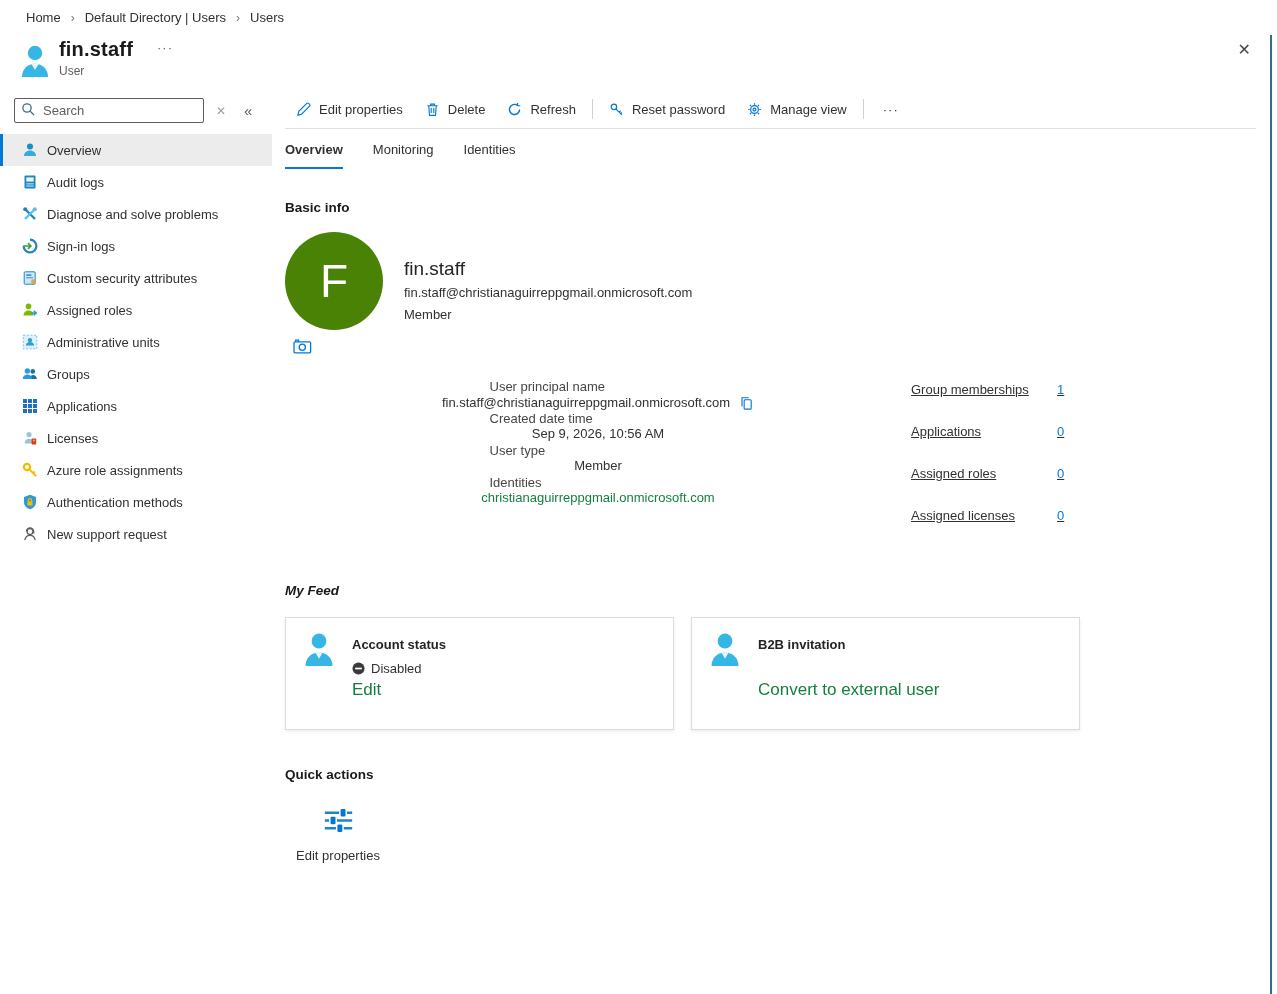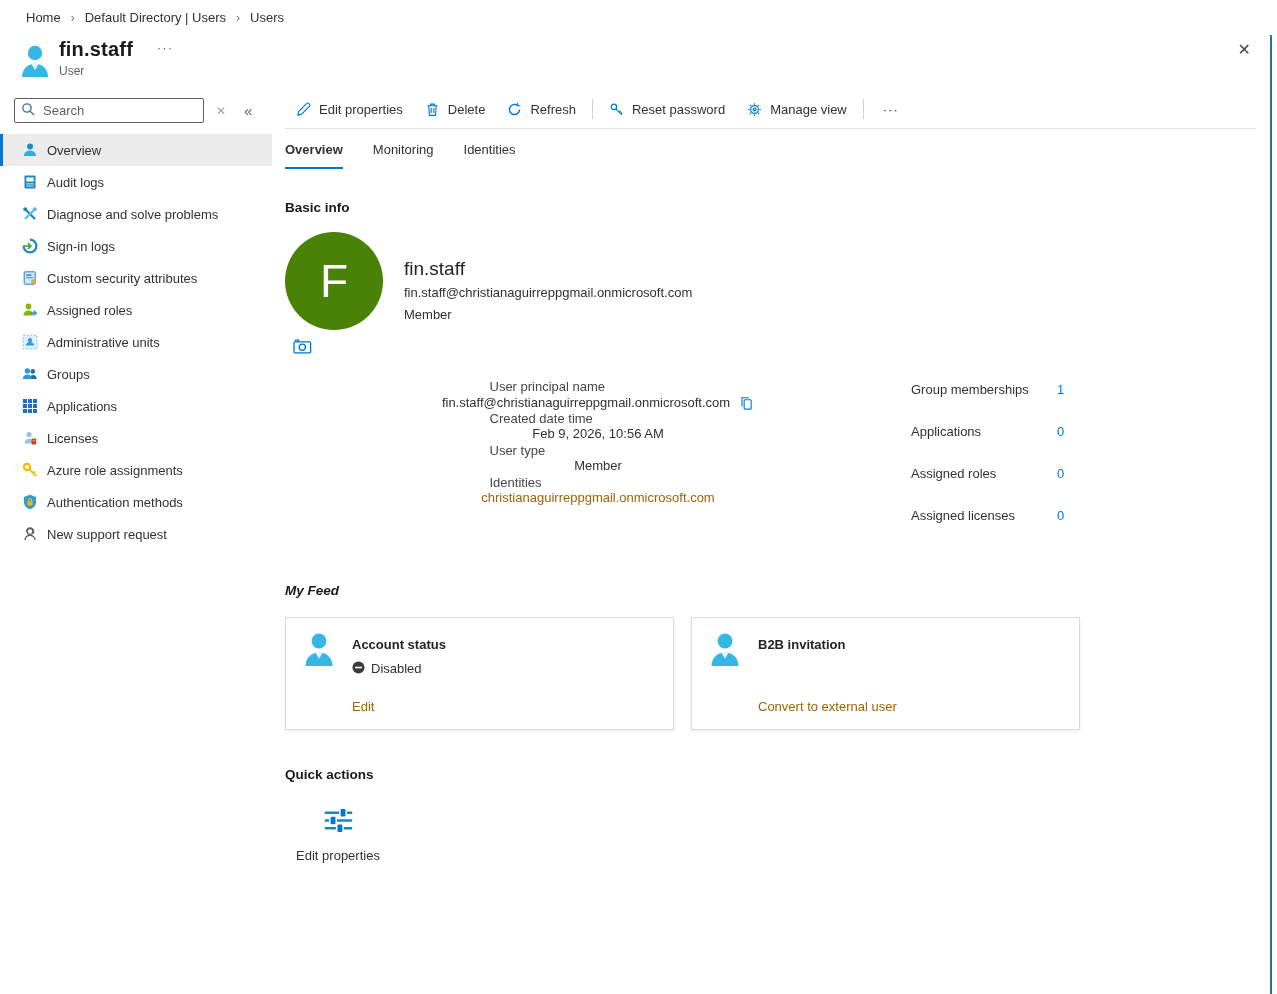--- a/index.html
+++ b/index.html
@@ -60,33 +60,33 @@
   .profile-email { font-size:13px; color:#323130; margin-top:5px; }
   .profile-membership { font-size:13px; color:#323130; margin-top:7px; }
   .camera-btn { margin-top:9px; margin-left:8px; cursor:pointer; width:20px; }
 
   .info-row { display:flex; margin-top:25px; }
   .fields { width:626px; }
   .field-row { display:flex; height:32px; align-items:center; font-size:13px;flex-direction:column; }
   .field-label { width:217px; color:#484644; flex:none; }
   .field-value { display:flex; align-items:center; gap:9px; color:#323130; }
   .copy-icon { cursor:pointer; margin-top:2px; }
-  .link { color:#a16207; cursor:pointer; text-decoration:none; }
-  .stats { padding-top:3px; }
+  .link { color:#15803d; cursor:pointer; text-decoration:none; }
+  .stats { padding-top:3px;text-decoration:underline; }
   .stat-row { display:flex; height:42px; font-size:13px; align-items:flex-start; }
   .stat-label { width:146px; color:#323130; flex:none; }
   .stat-value { color:#0078d4; cursor:pointer; }
 
   .feed-heading { margin-top:33px;font-style:italic; }
   .cards { display:flex; gap:17px; margin-top:19px; }
   .card { width:389px; height:113px; background:#fff; border:1px solid #dcdcdc; box-shadow:0 1.6px 3.6px rgba(0,0,0,.07); position:relative; }
   .card-icon { position:absolute; left:15px; top:13px; }
   .card-title { position:absolute; left:66px; top:19px; font-size:13px; font-weight:bold; color:#252423; }
-  .card-status { position:absolute; left:66px; top:43px; display:flex; align-items:flex-start; gap:6px; font-size:13px; }
-  .card-action { position:absolute; left:66px; bottom:15px; font-size:13px; }
+  .card-status { position:absolute; left:66px; top:43px; display:flex; align-items:center; gap:6px; font-size:13px; }
+  .card-action { position:absolute; left:66px; bottom:29px; font-size:17px; }
 
   .quick-heading { margin-top:37px; }
   .quick-tile { margin-top:23px; margin-left:8px; width:90px; display:flex; flex-direction:column; align-items:center; cursor:pointer; }
   .quick-label { font-size:13px; color:#323130; margin-top:12px; white-space:nowrap; }
 </style>
 </head>
 <body>
 
 <div class="breadcrumb">
   <span class="crumb">Home</span>
@@ -359,21 +359,21 @@
               <svg viewBox="0 0 16 16" width="15" height="15" fill="none" stroke="#0078d4" stroke-width="1.2">
                 <rect x="5.5" y="4" width="7.5" height="10" rx="1"></rect>
                 <path d="M3.2 11.2V1.8h7.2"></path>
               </svg>
             </span>
         </div>
       </div>
       <div class="field-row">
         <div class="field-label">Created date time</div>
         <div class="field-value">
-            <span>Feb 9, 2026, 10:56 AM</span>
+            <span>Sep 9, 2026, 10:56 AM</span>
           </div>
       </div>
       <div class="field-row">
         <div class="field-label">User type</div>
         <div class="field-value">
             <span>Member</span>
           </div>
       </div>
       <div class="field-row">
         <div class="field-label">Identities</div>

